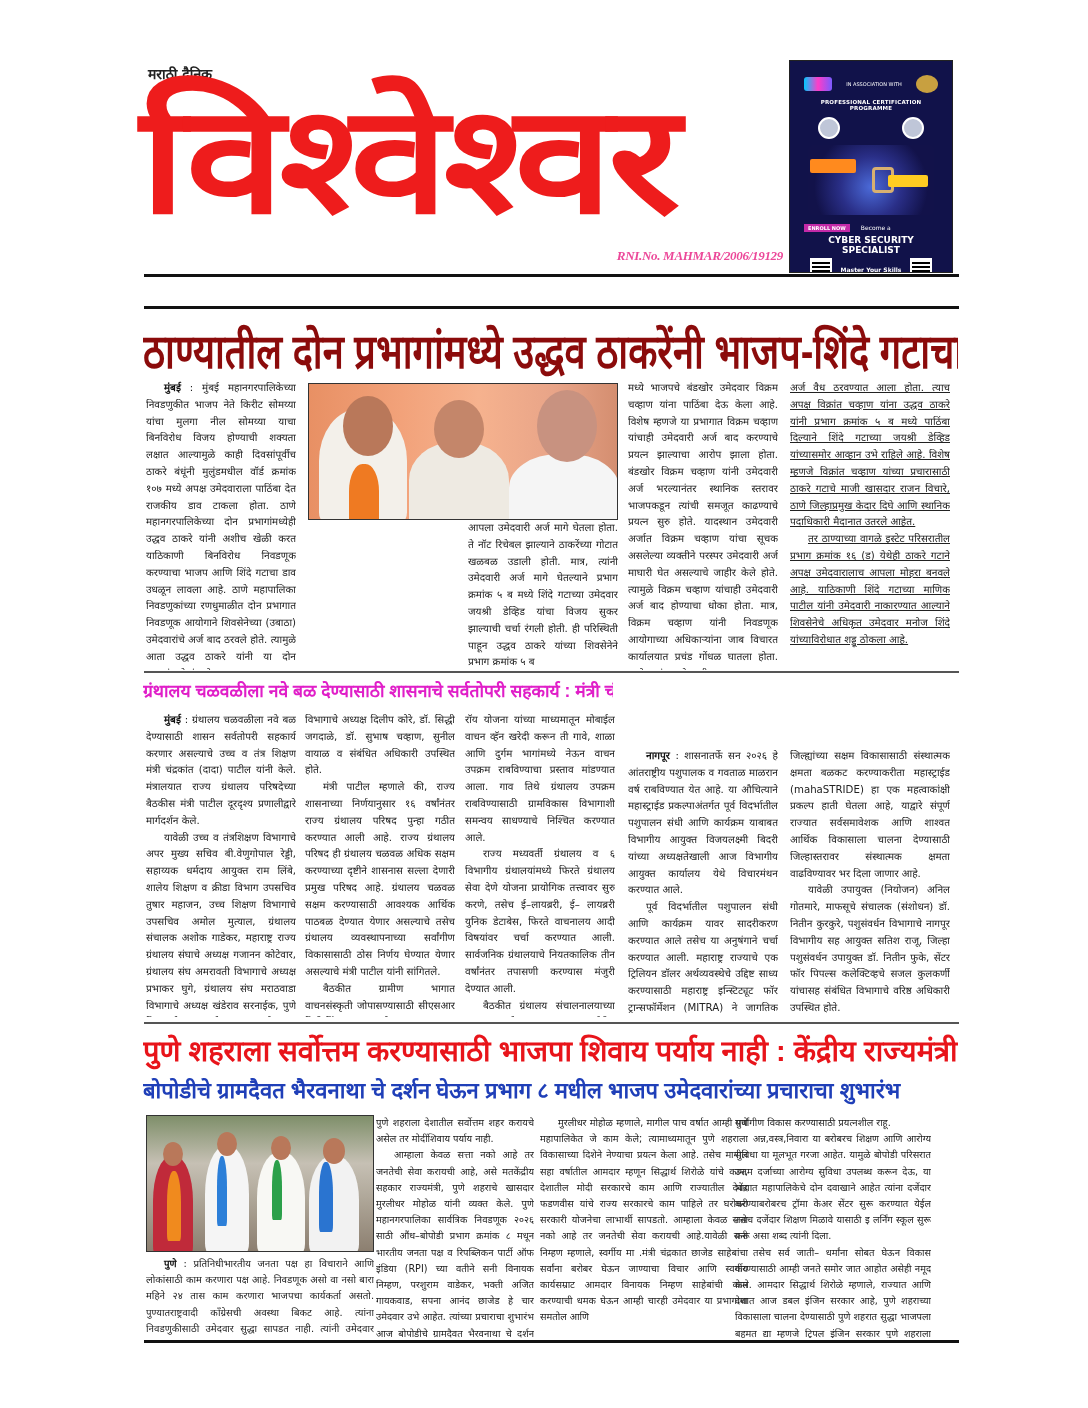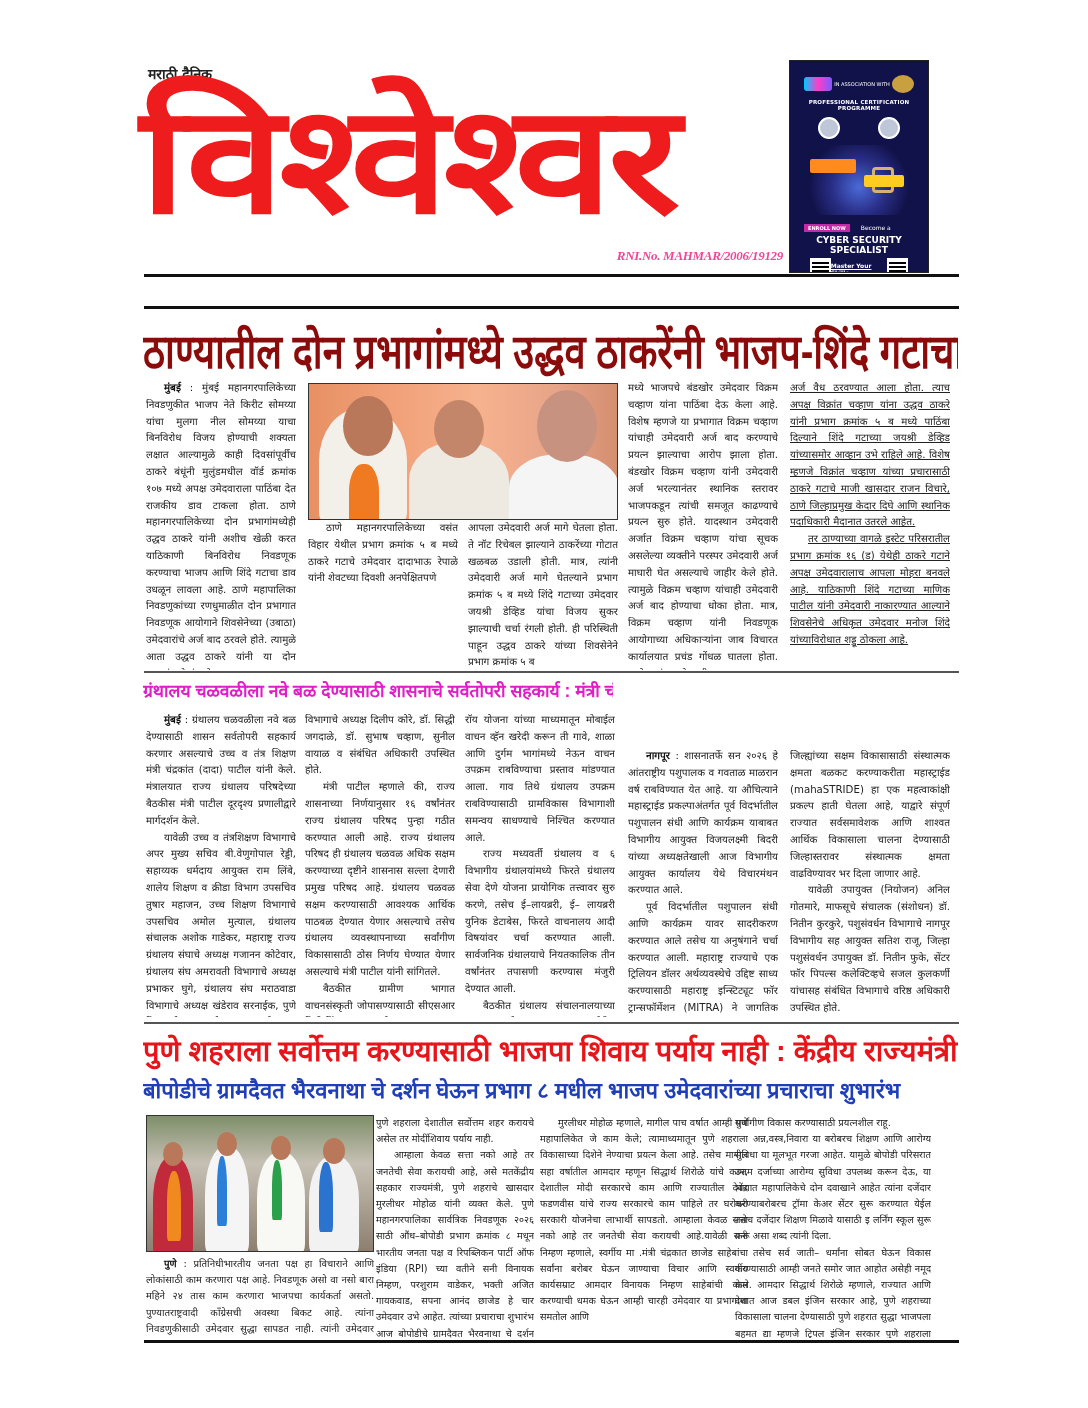--- a/index.html
+++ b/index.html
@@ -8,21 +8,21 @@
 
   .page { position: absolute; left: 0; top: 0; width: 1088px; height: 1408px; }
 
   
   .tagline { position: absolute; left: 148px; top: 64px; font-size: 14px; font-weight: bold; color: #222; }
   .logo { position: absolute; left: 140px; top: 74px; width: 645px; height: 170px;
           font-family: "DejaVu Serif", serif; font-weight: bold; font-size: 150px; line-height: 170px;
           color: #ee1c1c; letter-spacing: -4px; white-space: nowrap; transform: scaleX(1.18); transform-origin: left center; }
   .rni { position: absolute; right: 305px; top: 248px; font-family: "Liberation Serif", serif; font-weight: bold; font-size: 13px; color: #ec4899; letter-spacing: -0.3px; font-style: italic; }
 
-  .ad { position: absolute; left: 789px; top: 60px; width: 140px; height: 213px; background: #11124a;
+  .ad { position: absolute; left: 789px; top: 60px; width: 164px; height: 213px; background: #11124a;
         border: 1px solid #222; overflow: hidden; padding: 14px; color: #fff; }
   .ad-top { display: flex; justify-content: space-between; align-items: center; font-size: 5px; }
   .ad-logo-w { width: 28px; height: 14px; background: linear-gradient(90deg,#00c8ff,#ff3cc8,#7b5bff); border-radius: 3px; }
   .ad-seal { width: 22px; height: 18px; background: #c8a040; border-radius: 50%; }
   .ad-prog { margin-top: 6px; text-align: center; font-size: 5.5px; font-weight: bold; color: #fff; letter-spacing: 0.2px; }
   .ad-badges { display: flex; justify-content: space-between; margin: 6px 14px 0; }
   .ad-badge { width: 22px; height: 22px; border-radius: 50%; background: #bfc6d8; border: 2px solid #fff; }
   .ad-visual { margin: 6px 4px 0; height: 70px; border-radius: 6px;
                background: radial-gradient(circle at 50% 60%, #4b6ad8 0%, #2a2f88 40%, #12124a 75%); position: relative; }
   .ad-lock { position: absolute; left: 64px; top: 22px; width: 22px; height: 26px; border: 3px solid #d8b070; border-radius: 4px; }
@@ -121,21 +121,20 @@
     <div class="person" style="left:10px; top:25px; width:88px; height:115px; background:#f3f0ea;"></div>
     <div class="face" style="left:34px; top:12px; width:50px; height:60px;"></div>
     <div class="person" style="left:40px; top:80px; width:30px; height:60px; background:#ef7a22;"></div>
     <div class="person" style="left:100px; top:58px; width:100px; height:85px; background:#eeeae2;"></div>
     <div class="face" style="left:125px; top:16px; width:50px; height:58px; background:#c4866a;"></div>
     <div class="person" style="left:200px; top:70px; width:110px; height:75px; background:#f5f5f5;"></div>
     <div class="face" style="left:228px; top:6px; width:60px; height:72px; background:#c89280;"></div>
   </div>
 
   <div class="col" style="left:308px; top:520px; width:150px; height:150px;">
-    <p>ठाणे महानगरपालिकेच्या वसंत विहार येथील प्रभाग क्रमांक ५ ब मध्ये ठाकरे गटाचे उमेदवार दादाभाऊ रेपाळे यांनी शेवटच्या दिवशी अनपेक्षितपणे</p>
   </div>
   <div class="col" style="left:468px; top:520px; width:150px; height:150px;">
     <p class="noind">आपला उमेदवारी अर्ज मागे घेतला होता. ते नॉट रिचेबल झाल्याने ठाकरेंच्या गोटात खळबळ उडाली होती. मात्र, त्यांनी उमेदवारी अर्ज मागे घेतल्याने प्रभाग क्रमांक ५ ब मध्ये शिंदे गटाच्या उमेदवार जयश्री डेव्हिड यांचा विजय सुकर झाल्याची चर्चा रंगली होती. ही परिस्थिती पाहून उद्धव ठाकरे यांच्या शिवसेनेने प्रभाग क्रमांक ५ ब</p>
   </div>
   <div class="col" style="left:628px; top:380px; width:150px; height:290px;">
     <p class="noind">मध्ये भाजपचे बंडखोर उमेदवार विक्रम चव्हाण यांना पाठिंबा देऊ केला आहे. विशेष म्हणजे या प्रभागात विक्रम चव्हाण यांचाही उमेदवारी अर्ज बाद करण्याचे प्रयत्न झाल्याचा आरोप झाला होता. बंडखोर विक्रम चव्हाण यांनी उमेदवारी अर्ज भरल्यानंतर स्थानिक स्तरावर भाजपकडून त्यांची समजूत काढण्याचे प्रयत्न सुरु होते. यादस्थान उमेदवारी अर्जात विक्रम चव्हाण यांचा सूचक असलेल्या व्यक्तीने परस्पर उमेदवारी अर्ज माघारी घेत असल्याचे जाहीर केले होते. त्यामुळे विक्रम चव्हाण यांचाही उमेदवारी अर्ज बाद होण्याचा धोका होता. मात्र, विक्रम चव्हाण यांनी निवडणूक आयोगाच्या अधिकाऱ्यांना जाब विचारत कार्यालयात प्रचंड गोंधळ घातला होता. अखेर त्यांचा उमेदवारी</p>
   </div>
   <div class="col" style="left:790px; top:380px; width:160px; height:290px;text-decoration:underline;">
     <p class="noind">अर्ज वैध ठरवण्यात आला होता. त्याच अपक्ष विक्रांत चव्हाण यांना उद्धव ठाकरे यांनी प्रभाग क्रमांक ५ ब मध्ये पाठिंबा दिल्याने शिंदे गटाच्या जयश्री डेव्हिड यांच्यासमोर आव्हान उभे राहिले आहे. विशेष म्हणजे विक्रांत चव्हाण यांच्या प्रचारासाठी ठाकरे गटाचे माजी खासदार राजन विचारे, ठाणे जिल्हाप्रमुख केदार दिघे आणि स्थानिक पदाधिकारी मैदानात उतरले आहेत.</p>
     <p>तर ठाण्याच्या वागळे इस्टेट परिसरातील प्रभाग क्रमांक १६ (ड) येथेही ठाकरे गटाने अपक्ष उमेदवारालाच आपला मोहरा बनवले आहे. याठिकाणी शिंदे गटाच्या माणिक पाटील यांनी उमेदवारी नाकारण्यात आल्याने शिवसेनेचे अधिकृत उमेदवार मनोज शिंदे यांच्याविरोधात शड्डू ठोकला आहे.</p>

